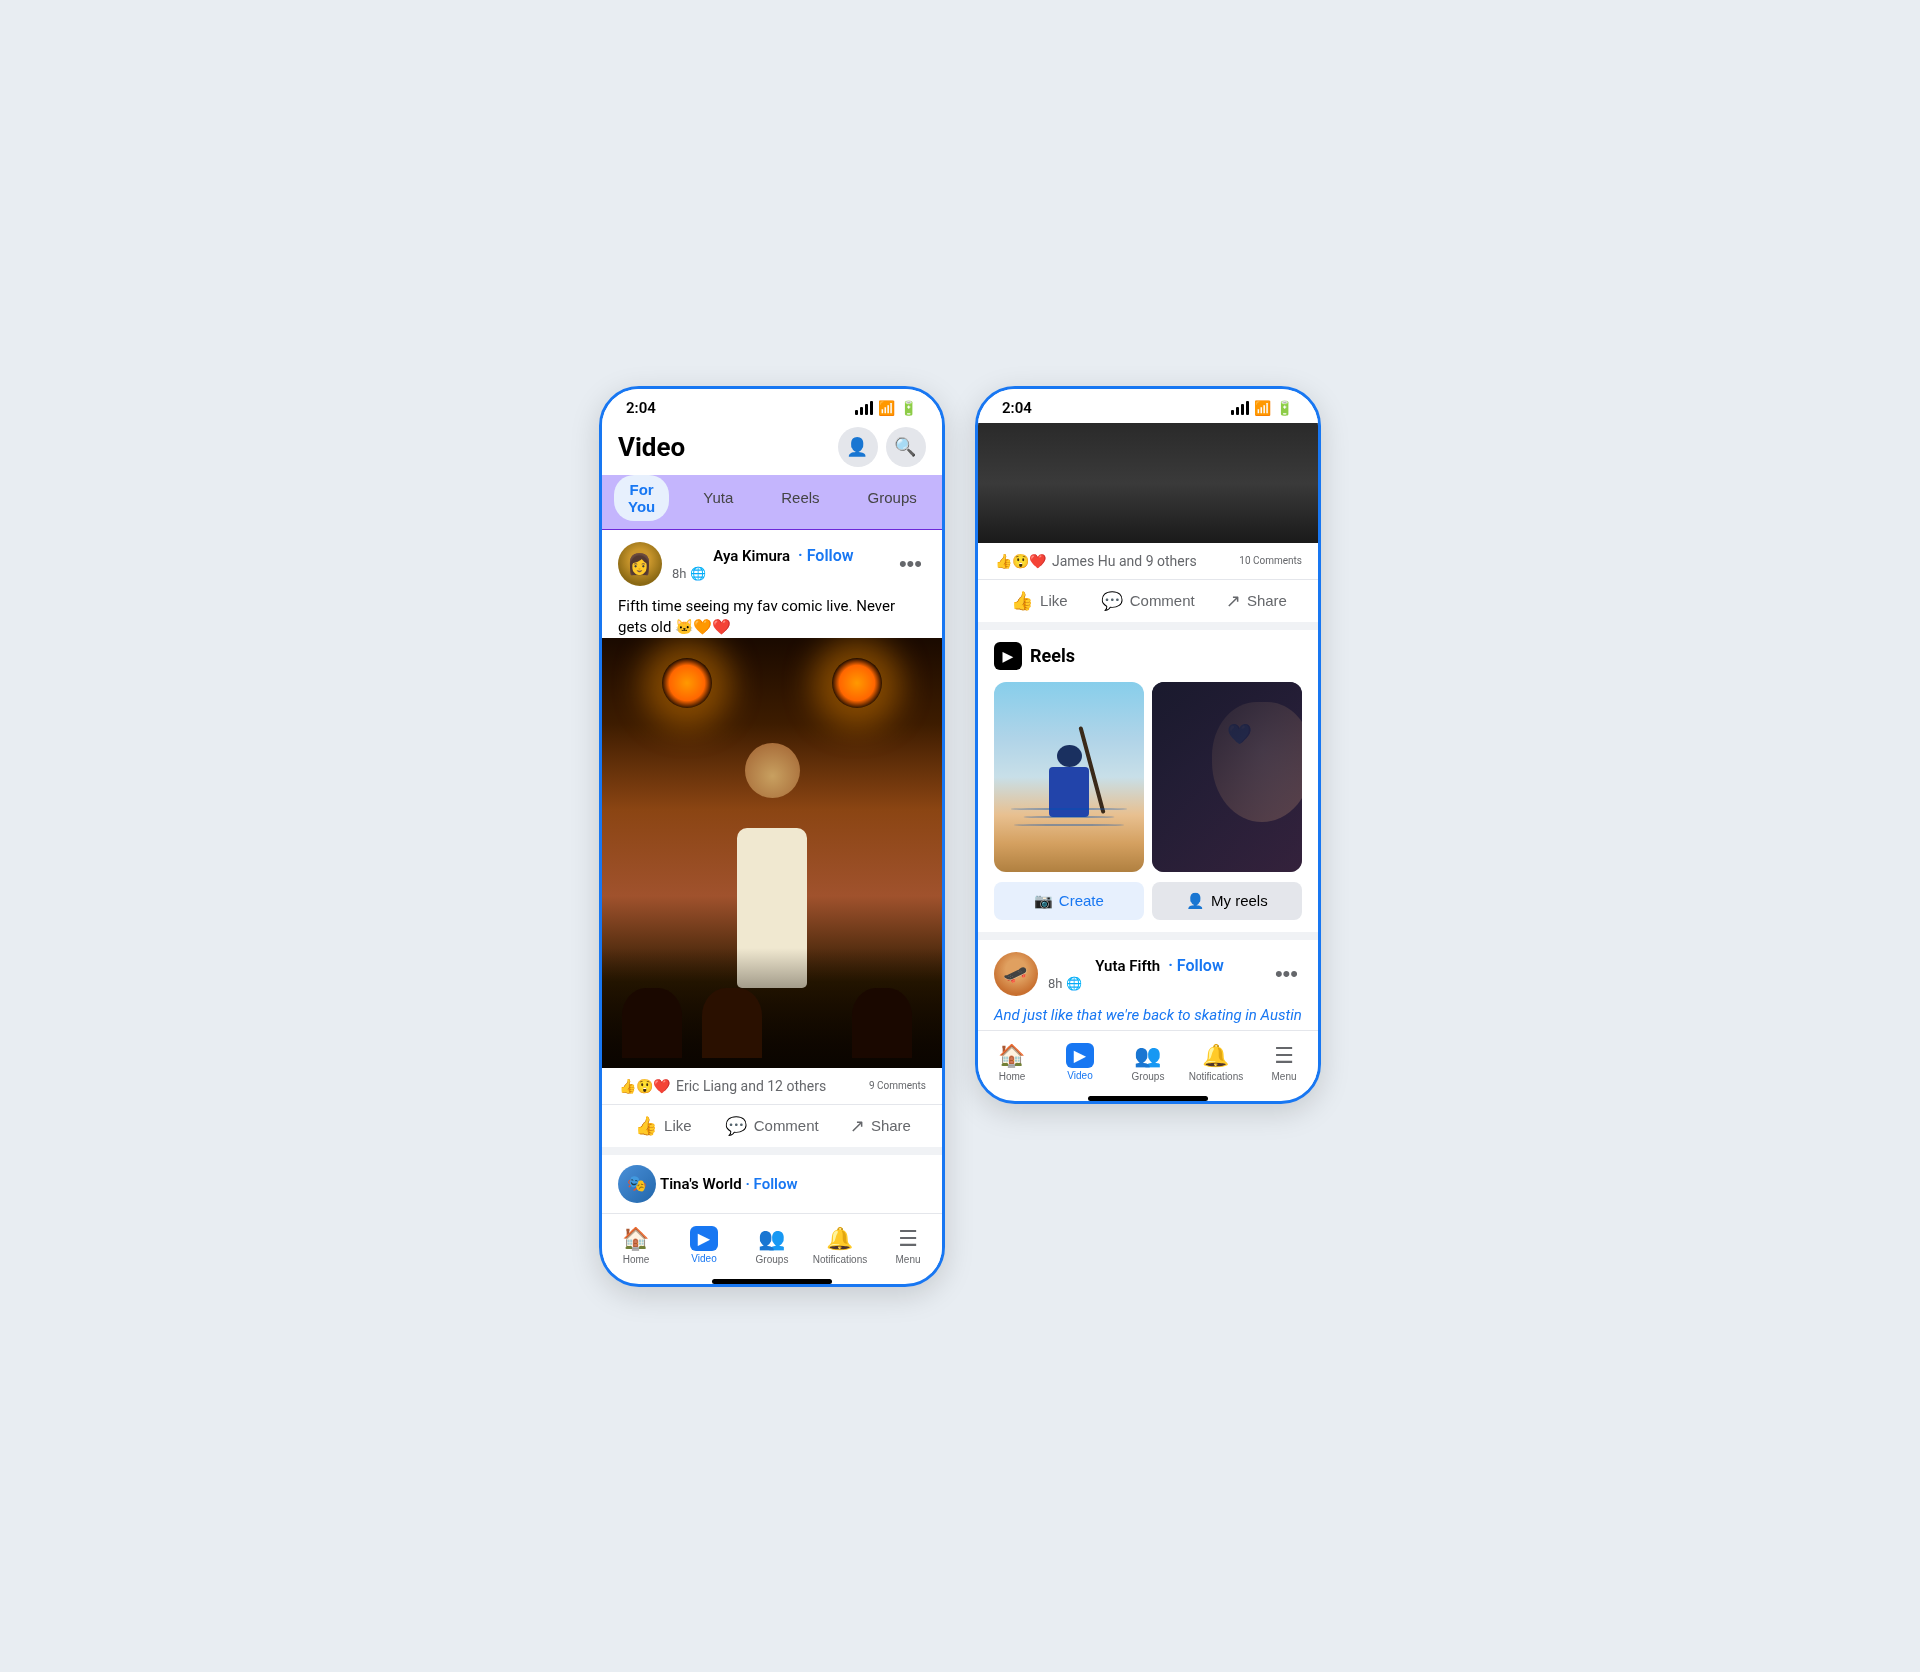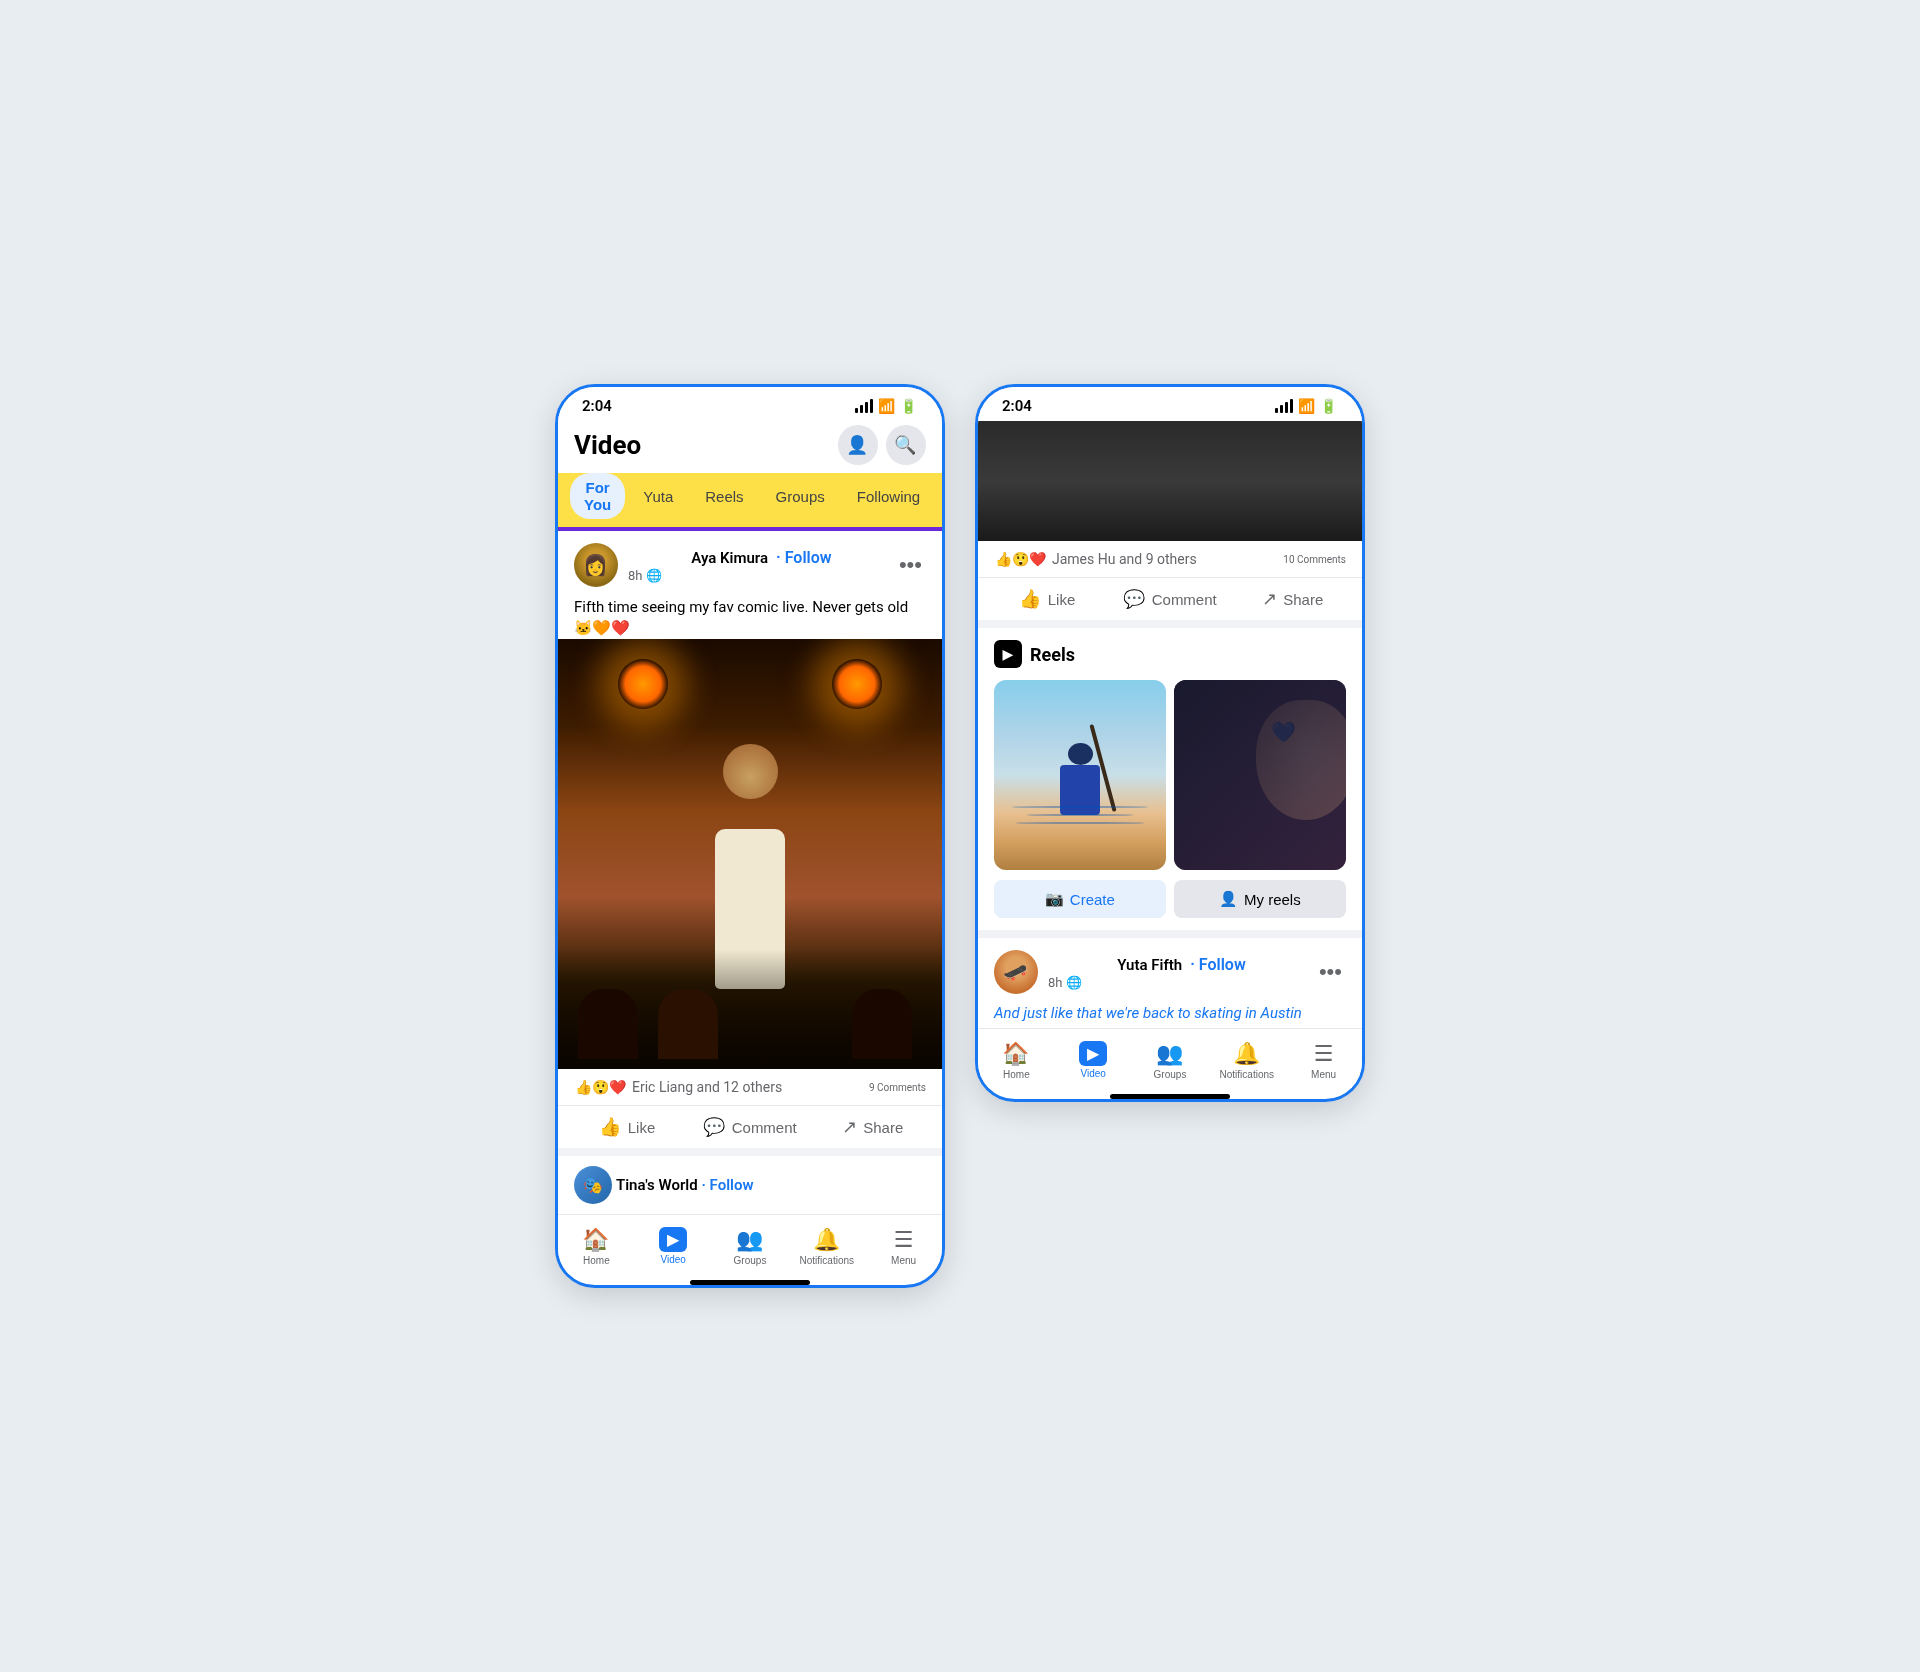--- a/index.html
+++ b/index.html
@@ -11,21 +11,21 @@
       min-height: 100vh;
       font-family: -apple-system, BlinkMacSystemFont, 'Segoe UI', Roboto, sans-serif;
       padding: 40px 20px;
     }
     .phones-container {
       display: flex;
       gap: 30px;
       align-items: flex-start;
     }
     .phone {
-      width: 390px;
+      width: 346px;
       background: #fff;
       border-radius: 40px;
       border: 3px solid #1877f2;
       overflow: hidden;
       box-shadow: 0 8px 30px rgba(0,0,0,0.15);
       position: relative;
     }
     
     .status-bar {
       display: flex;
@@ -84,23 +84,23 @@
       cursor: pointer;
       display: flex;
       align-items: center;
       justify-content: center;
       font-size: 18px;
     }
     
     .nav-tabs {
       display: flex;
       padding: 0 12px 8px;
-      gap: 4px;
-      background: #fde047;
-      border-bottom: 4px solid #6d28d9;
+      gap: 20px;
+      background: #c4b5fd;
+      border-bottom: 1px solid #6d28d9;
     }
     .nav-tab {
       padding: 6px 14px;
       border-radius: 20px;
       font-size: 15px;
       font-weight: 500;
       cursor: pointer;
       border: none;
       background: transparent;
       color: #444;

